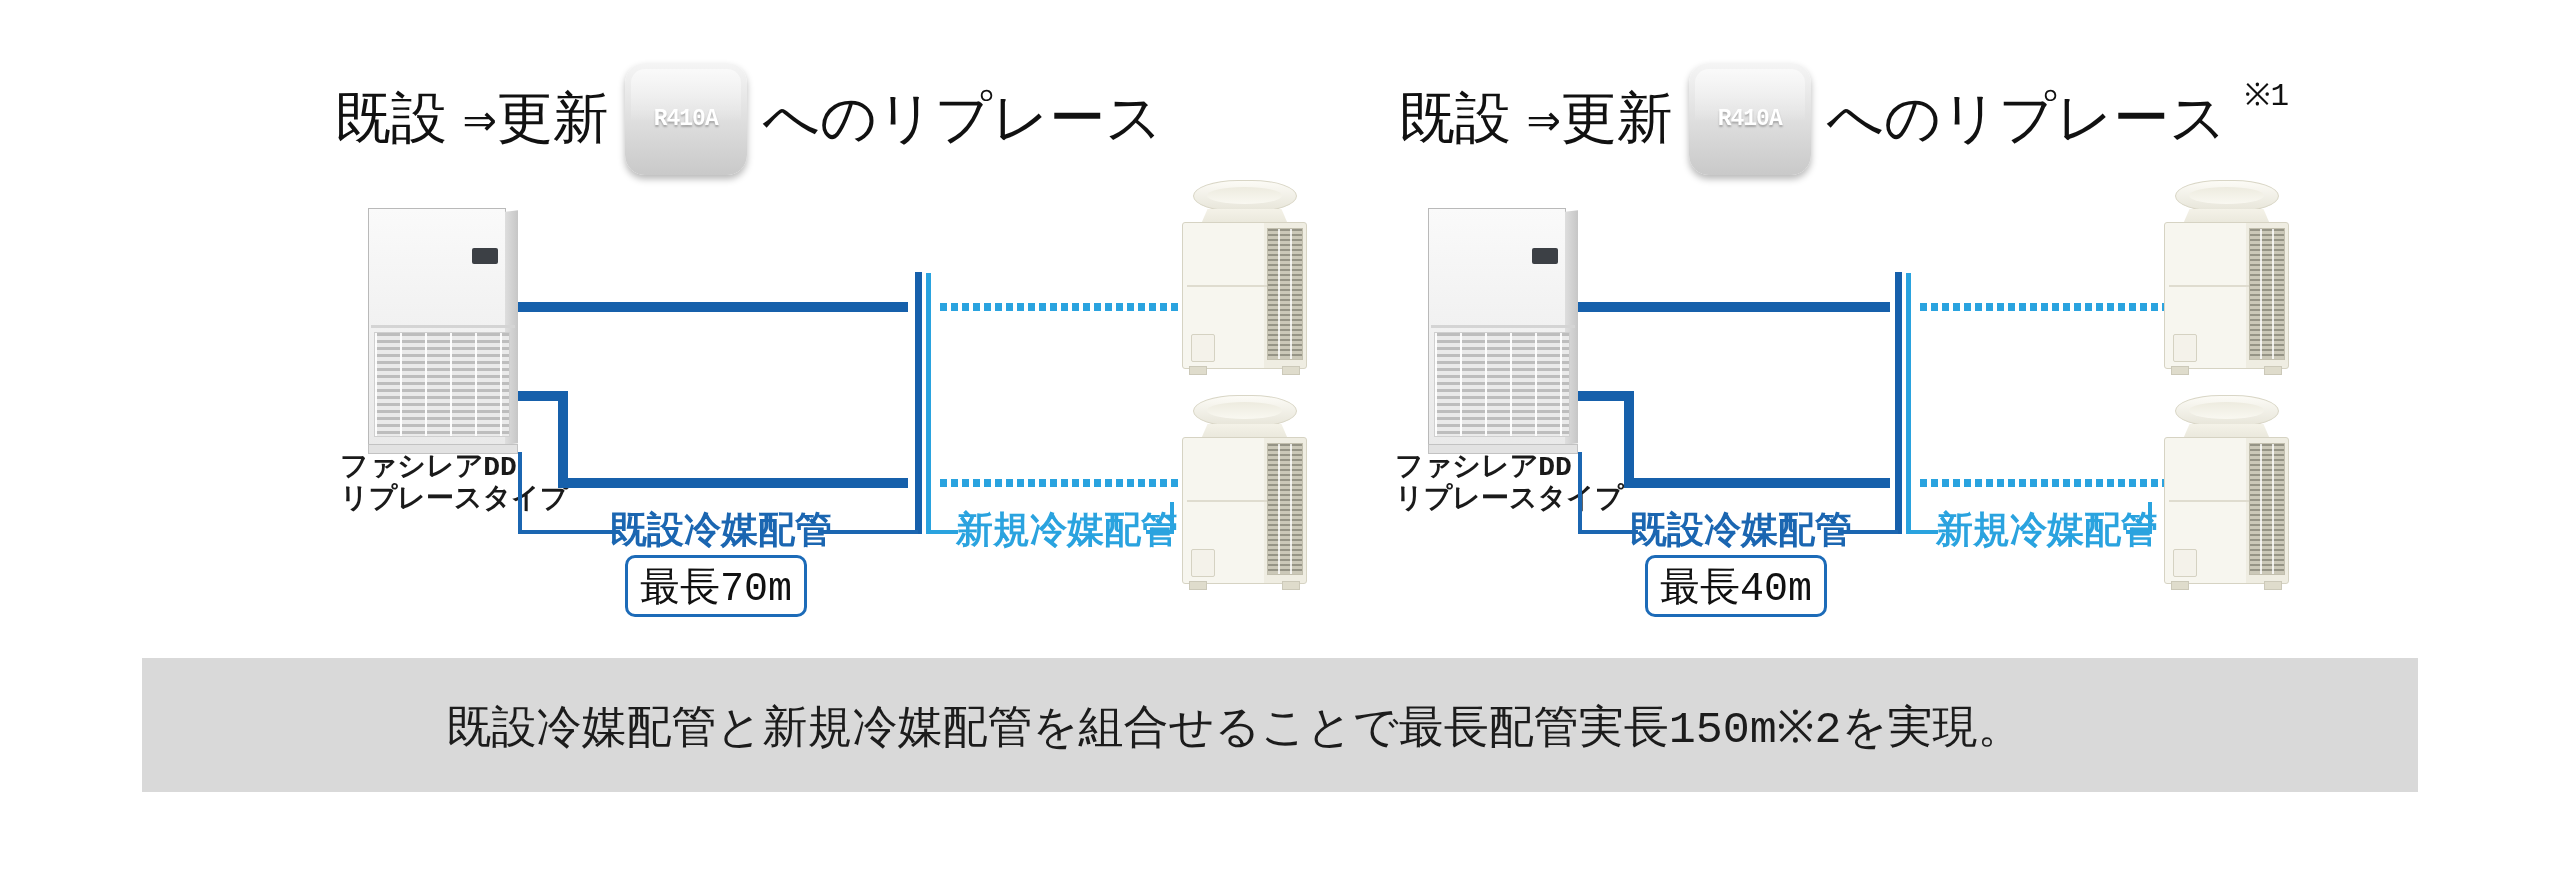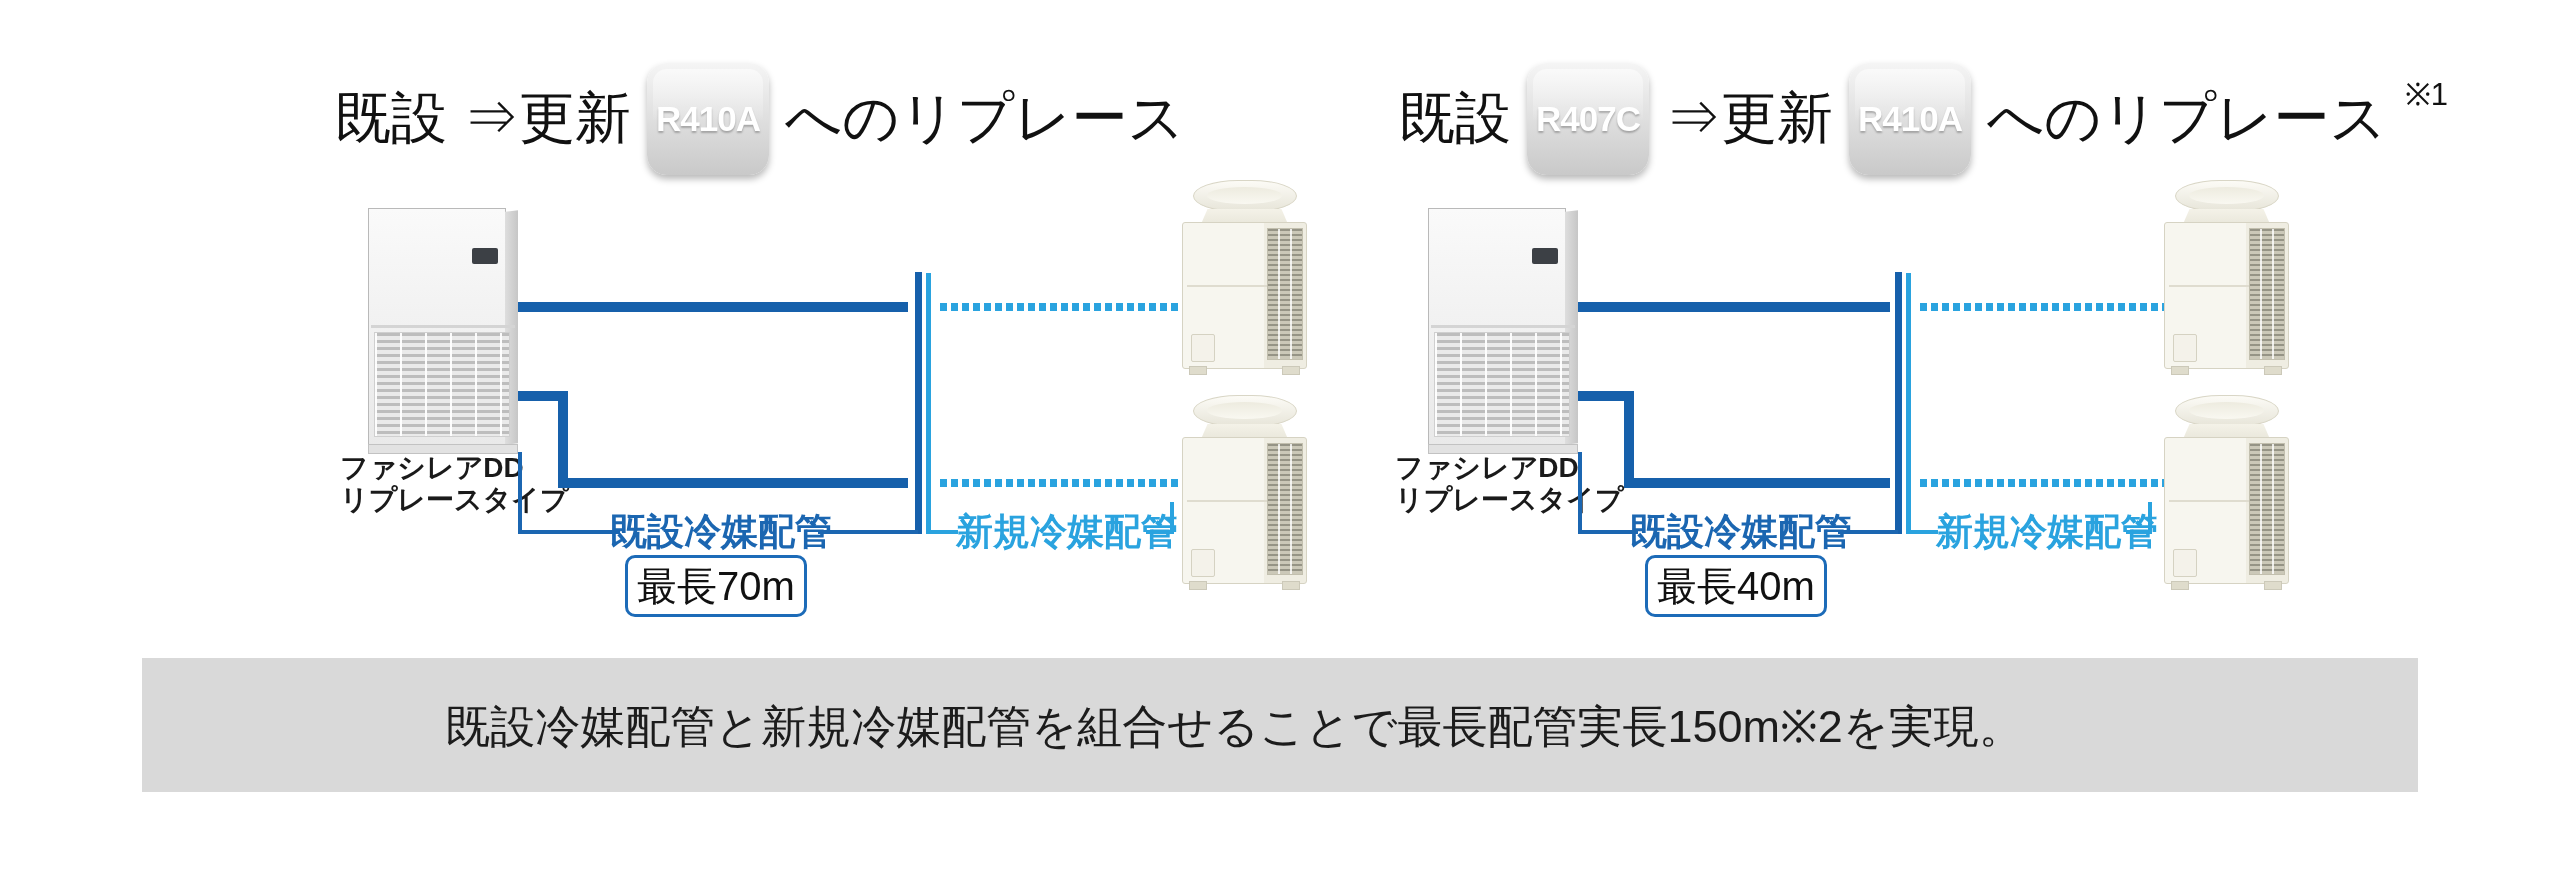--- a/index.html
+++ b/index.html
@@ -1,33 +1,33 @@
 <!DOCTYPE html>
 <html><head>
 <meta charset="utf-8">
 <style>
   html,body{margin:0;padding:0;background:#fff;}
   .canvas{position:relative;width:2560px;height:868px;background:#ffffff;overflow:hidden;
-          font-family:Liberation Sans, sans-serif;color:#111;}
+          font-family:Liberation Mono, monospace;color:#111;}
 
   
   .hdr{position:absolute;display:flex;align-items:center;height:122px;gap:16px;
        font-size:56px;font-weight:500;color:#111;white-space:nowrap;}
   .hdr .sup{font-size:31px;font-weight:500;align-self:flex-start;margin-top:14px;margin-left:2px;}
   .badge{width:122px;height:112px;border-radius:20px;padding:6px;box-sizing:border-box;
          background:linear-gradient(180deg,#f5f5f5,#c9c9c9);
          box-shadow:0 4px 7px rgba(0,0,0,.28);}
   .badge .face{width:100%;height:100%;border-radius:14px;display:flex;align-items:center;justify-content:center;
          color:#fff;font-weight:800;letter-spacing:-1px;text-shadow:0 2px 2px rgba(0,0,0,.25);}
   .badge .face.glow{background-image:linear-gradient(180deg,rgba(255,255,255,.55),rgba(255,255,255,.12) 46%,rgba(255,255,255,0) 52%);}
   .badge-green  .face{background-color:#54b057;background:linear-gradient(180deg,#b7dda0 0%,#83c472 45%,#54b057 52%,#4aa84e 100%);}
   .badge-pink   .face{background-color:#dd4f9e;background:linear-gradient(180deg,#f6bcda 0%,#ea82bd 45%,#dd4f9e 52%,#d64496 100%);}
   .badge-orange .face{background-color:#d67d05;background:linear-gradient(180deg,#f3b662 0%,#e59a2e 45%,#d67d05 52%,#cf7300 100%);}
   .badge-text-lg{font-size:46px;}
-  .badge-text-sm{font-size:35px;}
+  .badge-text-sm{font-size:23px;}
 
   
   .indoor{position:absolute;width:150px;height:238px;}
   .iu-body{position:absolute;left:0;top:0;width:136px;height:238px;border:1px solid #b9b9b9;
            background:linear-gradient(180deg,#fafafa 0%,#f0f0f0 55%,#e9e9e9 100%);}
   .iu-side{position:absolute;left:137px;top:3px;width:13px;height:233px;
            background:linear-gradient(90deg,#dedede,#c6c6c6);transform:skewY(-7deg);}
   .iu-display{position:absolute;right:20px;top:40px;width:26px;height:16px;background:#3c4045;border-radius:2px;}
   .iu-seam{position:absolute;left:3px;right:3px;top:117px;height:3px;background:#d4d4d4;}
   .iu-grille{position:absolute;left:6px;right:8px;top:124px;bottom:9px;border:1px solid #cfcfcf;
@@ -149,23 +149,20 @@
         <div class="odu-foot f1"></div>
         <div class="odu-foot f2"></div>
       </div>
     </div>
   </div>
 
   <div>
 
     <div class="hdr" style="left:1399px;top:58px;">
       <span>既設</span>
-      <span class="badge badge-orange">
-        <span class="face glow badge-text-sm">R407C</span>
-      </span>
       <span>⇒更新</span>
       <span class="badge badge-pink">
         <span class="face glow badge-text-sm">R410A</span>
       </span>
       <span>へのリプレース</span>
       <span class="sup">※1</span>
     </div>
 
     <div class="indoor" style="left:1428px;top:208px;">
       <div class="iu-body"></div>

